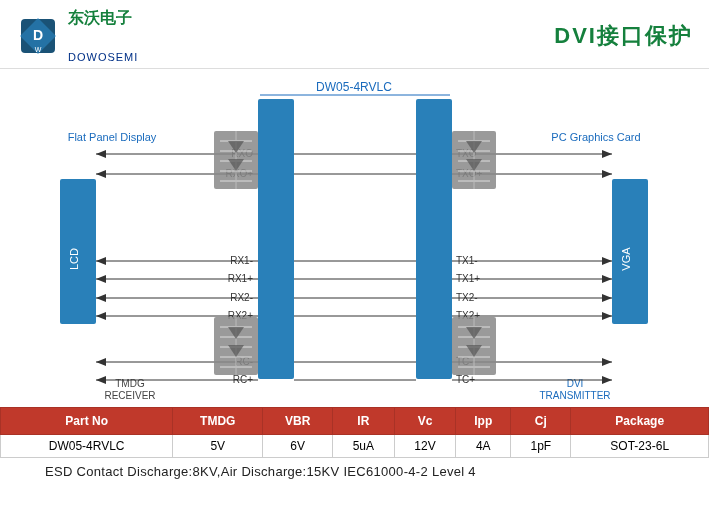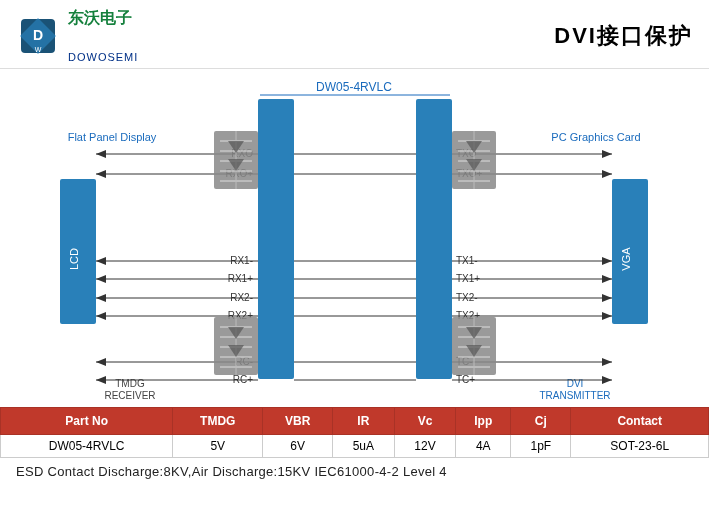--- a/index.html
+++ b/index.html
@@ -42,21 +42,21 @@
     }
     .company-en {
       font-size: 11px;
       color: #003087;
       letter-spacing: 1px;
       margin-top: 24px;
     }
     .page-title {
       font-size: 22px;
       font-weight: bold;
-      color: #000000;
+      color: #15803d;
       letter-spacing: 2px;
     }
     .page-title span.bold-part {
       font-weight: 900;
     }
 
     
     .diagram-area {
       position: relative;
       width: 709px;
@@ -89,20 +89,21 @@
       border: 1px solid #ccc;
       background: #fff;
     }
 
     
     .esd-note {
       padding: 6px 16px;
       font-size: 13px;
       color: #222;
       letter-spacing: 0.3px;
+      margin-left: 29px;
     }
 
     
     .diagram-svg {
       position: absolute;
       top: 0; left: 0;
       width: 709px;
       height: 338px;
     }
   </style>
@@ -290,21 +291,21 @@
   <table class="data-table">
     <thead>
       <tr>
         <th>Part No</th>
         <th>TMDG</th>
         <th>VBR</th>
         <th>IR</th>
         <th>Vc</th>
         <th>Ipp</th>
         <th>Cj</th>
-        <th>Contact</th>
+        <th>Package</th>
       </tr>
     </thead>
     <tbody>
       <tr>
         <td>DW05-4RVLC</td>
         <td>5V</td>
         <td>6V</td>
         <td>5uA</td>
         <td>12V</td>
         <td>4A</td>

